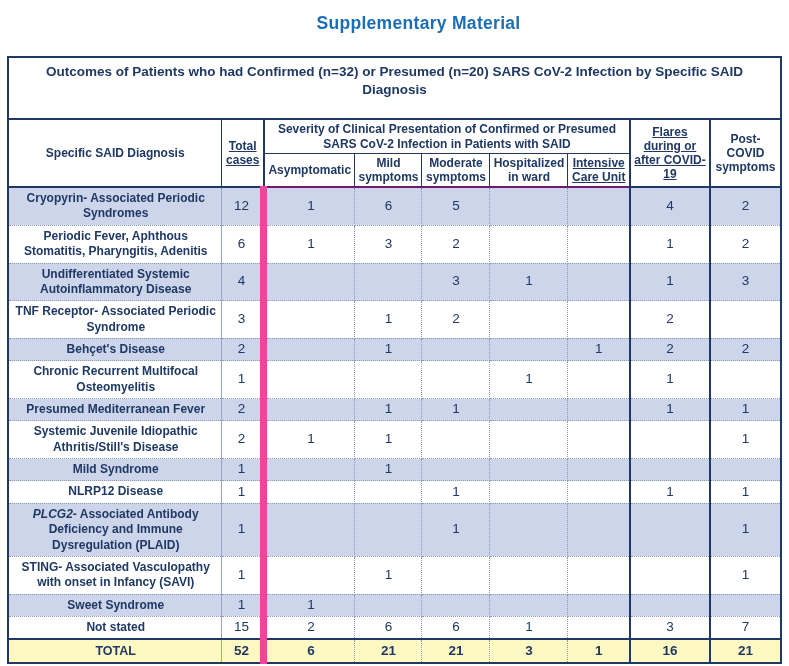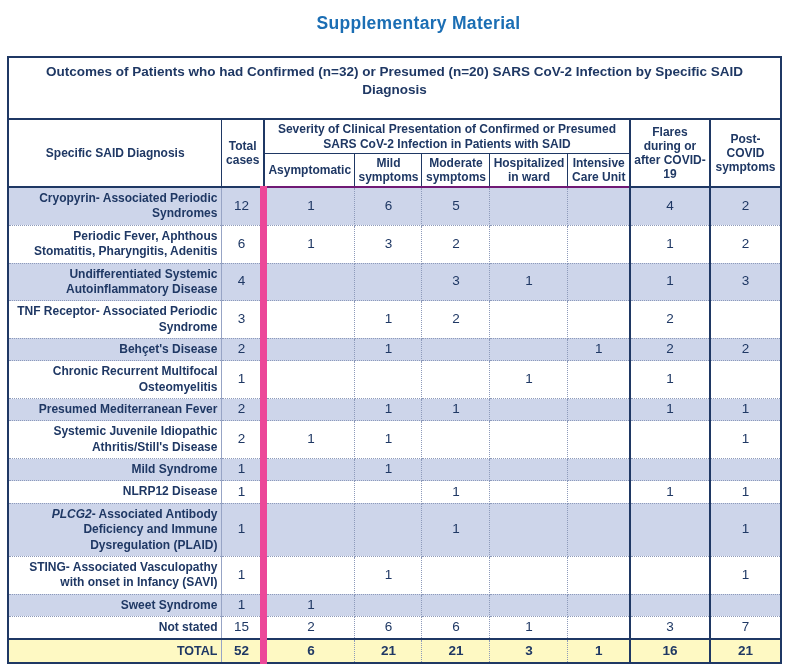--- a/index.html
+++ b/index.html
@@ -35,36 +35,36 @@
     border-bottom:2px solid #1f3864;
   }
   .hd{
     font-size:12px;
     line-height:1.18;
     text-align:center;
     padding:2px 3px;
     border:1px solid #1f3864;
   }
   .h-sev-group{border-bottom:1px solid #1f3864;}
-  .b-right-thick{border-right:2px solid #1f3864 !important;}
+  .b-right-thick{border-right:2px solid #1f3864 !important;text-decoration:underline;}
   .b-left-thick{border-left:2px solid #1f3864 !important;}
   thead tr.subhead th{border-bottom:2px solid #701a75;}
   thead tr.spanrow th[rowspan]{border-bottom:2px solid #1f3864;}
   
   td{
     vertical-align:middle;
     text-align:center;
     font-size:13.5px;
     font-weight:400;
     padding:2px 3px;
     border-bottom:1px dotted #8d9aba;
     line-height:1.25;
   }
   td.diag{
-    text-align:right;
+    text-align:center;
     font-weight:bold;
     font-size:12px;
     line-height:1.28;
     padding:3px 4px 3px 5px;
     border-right:1px solid #97a4c5;
   }
   td.col-total{border-right:7px solid #ec4899;}
   td.col-sev{border-right:1px dotted #8d9aba;}
   td.col-sev-last{border-right:2px solid #1f3864;}
   td.col-flares{border-right:2px solid #1f3864;}

